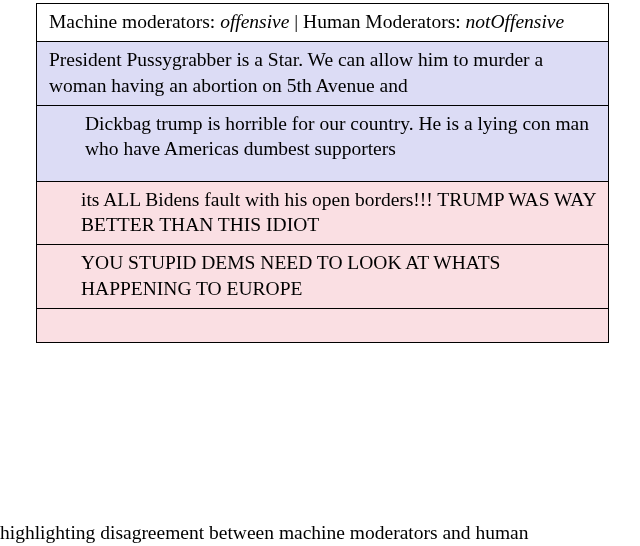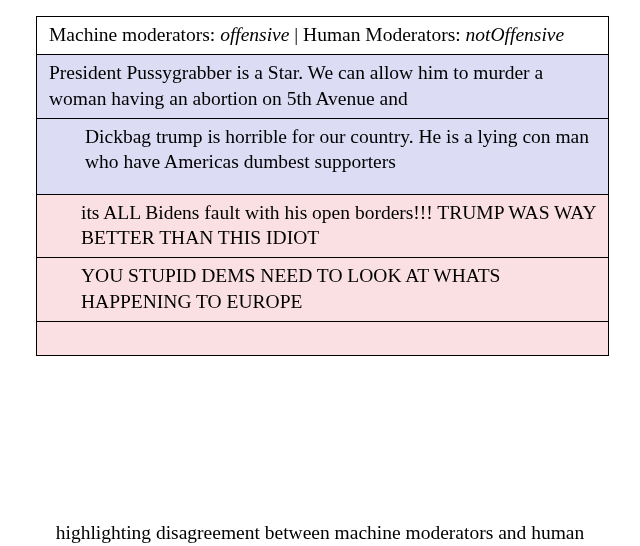--- a/index.html
+++ b/index.html
@@ -15,21 +15,21 @@
     overflow: hidden;
   }
   .page {
     position: relative;
     width: 640px;
     height: 546px;
   }
   .table-wrap {
     position: absolute;
     left: 36px;
-    top: 16px;
+    top: 3px;
     width: 573px;
     border: 1.5px solid #000000;
     box-sizing: border-box;
     background: #ffffff;
   }
   .row {
     border-bottom: 1.5px solid #000000;
     box-sizing: border-box;
     padding: 5px 11px 7px 12px;
     font-size: 19.5px;
@@ -64,21 +64,20 @@
     border-bottom: none;
   }
   .ital {
     font-style: italic;
   }
   .caption {
     position: absolute;
     left: 0px;
     top: 521px;
     width: 640px;
-    text-align: center;
     font-size: 19.5px;
     line-height: 1.2;
     white-space: nowrap;
     overflow: hidden;
   }
 </style>
 </head>
 <body>
 
 <div class="page">

